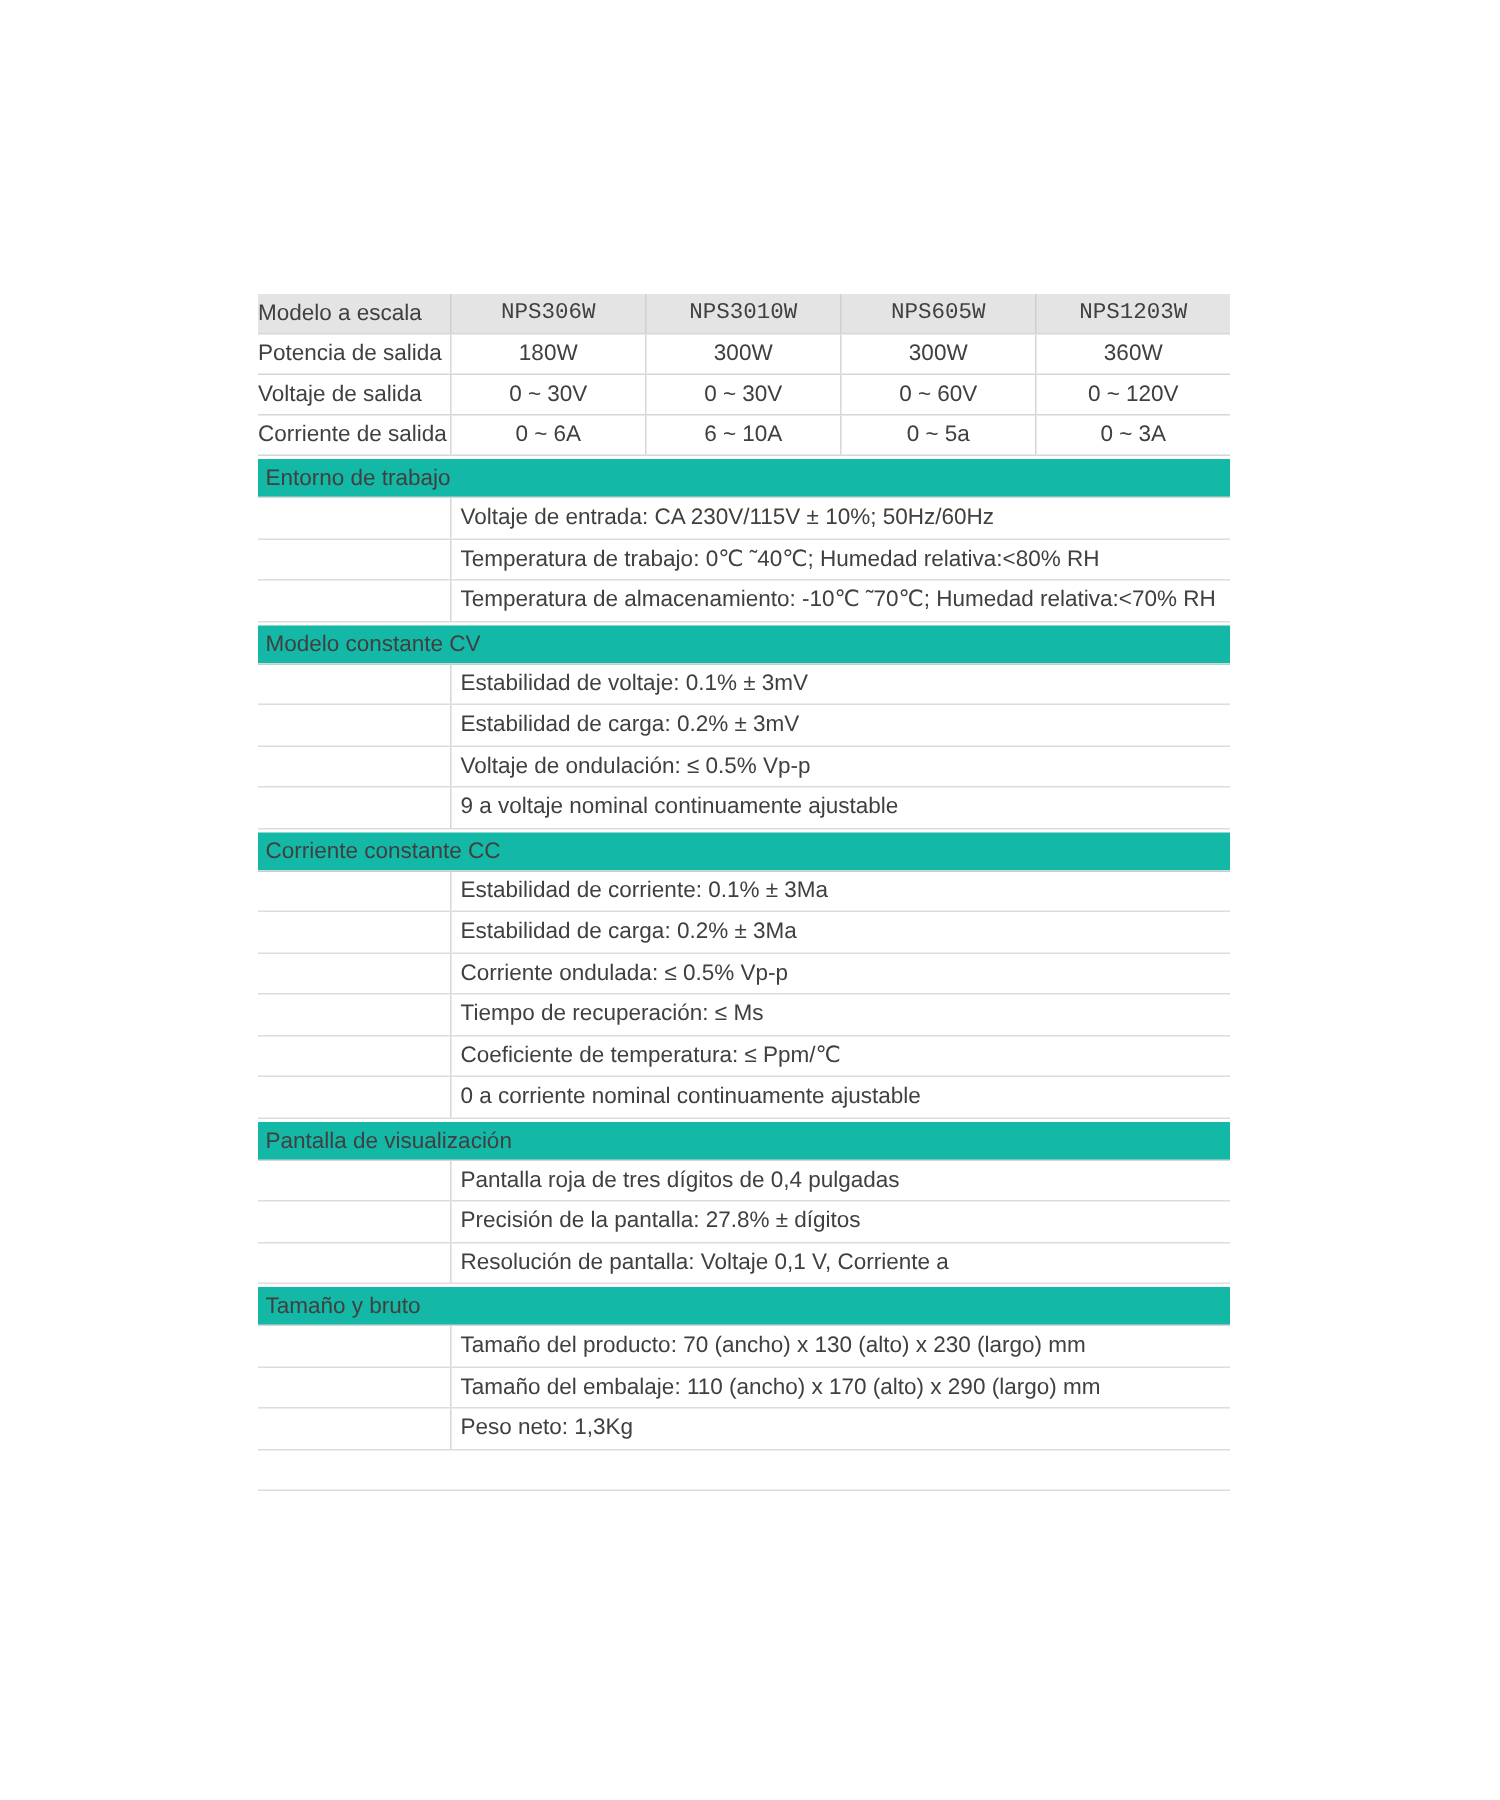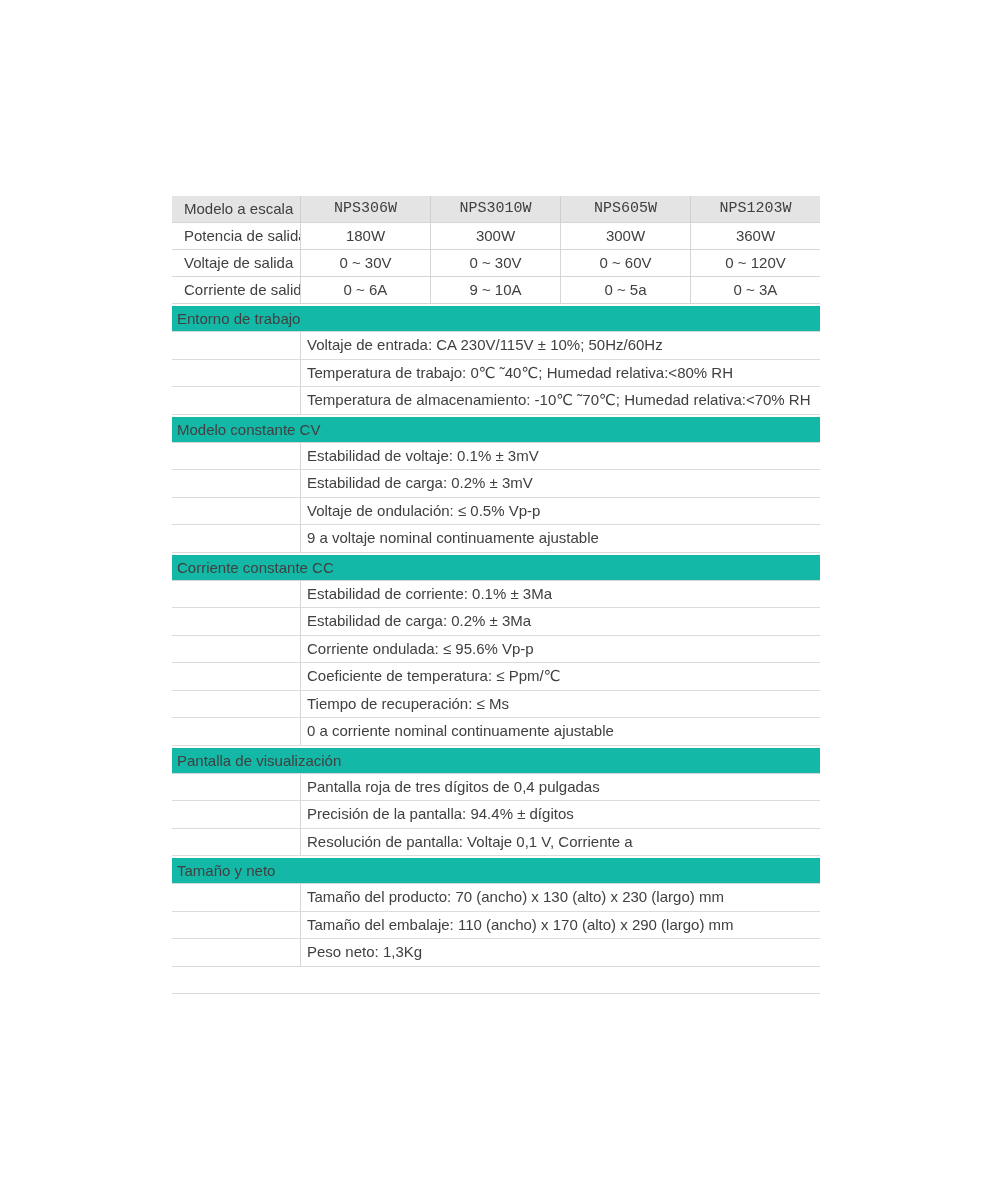--- a/index.html
+++ b/index.html
@@ -32,21 +32,21 @@
   }
   .cell {
     box-sizing: border-box;
     height: 26px;
     line-height: 26px;
     white-space: nowrap;
     overflow: hidden;
   }
   .cell.lbl {
     width: 128px;
-    padding-left: 12px;
+    padding-left: 0;
     text-align: left;
   }
   .cell.val {
     width: 130px;
     text-align: center;
     border-left: 1px solid #d6d6d6;
   }
   .t-row.head .cell { background: #e4e4e4; }
   .t-row.head .cell.val { border-left: 1px solid #cfcfcf; font-family: Liberation Mono, monospace; }
   
@@ -106,21 +106,21 @@
     <div class="t-row">
       <div class="cell lbl">Voltaje de salida</div>
       <div class="cell val">0 ~ 30V</div>
       <div class="cell val">0 ~ 30V</div>
       <div class="cell val">0 ~ 60V</div>
       <div class="cell val">0 ~ 120V</div>
     </div>
     <div class="t-row">
       <div class="cell lbl">Corriente de salida</div>
       <div class="cell val">0 ~ 6A</div>
-      <div class="cell val">9 ~ 10A</div>
+      <div class="cell val">6 ~ 10A</div>
       <div class="cell val">0 ~ 5a</div>
       <div class="cell val">0 ~ 3A</div>
     </div>
 
     <div class="band">Entorno de trabajo</div>
     <div class="d-row">
       <div class="empty"></div>
       <div class="content">Voltaje de entrada: CA 230V/115V ± 10%; 50Hz/60Hz</div>
     </div>
     <div class="d-row">
@@ -154,50 +154,50 @@
     <div class="d-row">
       <div class="empty"></div>
       <div class="content">Estabilidad de corriente: 0.1% ± 3Ma</div>
     </div>
     <div class="d-row">
       <div class="empty"></div>
       <div class="content">Estabilidad de carga: 0.2% ± 3Ma</div>
     </div>
     <div class="d-row">
       <div class="empty"></div>
-      <div class="content">Corriente ondulada: ≤ 95.6% Vp-p</div>
+      <div class="content">Corriente ondulada: ≤ 0.5% Vp-p</div>
+    </div>
+    <div class="d-row">
+      <div class="empty"></div>
+      <div class="content">Tiempo de recuperación: ≤ Ms</div>
     </div>
     <div class="d-row">
       <div class="empty"></div>
       <div class="content">Coeficiente de temperatura: ≤ Ppm/℃</div>
     </div>
     <div class="d-row">
       <div class="empty"></div>
-      <div class="content">Tiempo de recuperación: ≤ Ms</div>
-    </div>
-    <div class="d-row">
-      <div class="empty"></div>
       <div class="content">0 a corriente nominal continuamente ajustable</div>
     </div>
 
     <div class="band">Pantalla de visualización</div>
     <div class="d-row">
       <div class="empty"></div>
       <div class="content">Pantalla roja de tres dígitos de 0,4 pulgadas</div>
     </div>
     <div class="d-row">
       <div class="empty"></div>
-      <div class="content">Precisión de la pantalla: 94.4% ± dígitos</div>
+      <div class="content">Precisión de la pantalla: 27.8% ± dígitos</div>
     </div>
     <div class="d-row">
       <div class="empty"></div>
       <div class="content">Resolución de pantalla: Voltaje 0,1 V, Corriente a</div>
     </div>
 
-    <div class="band">Tamaño y neto</div>
+    <div class="band">Tamaño y bruto</div>
     <div class="d-row">
       <div class="empty"></div>
       <div class="content">Tamaño del producto: 70 (ancho) x 130 (alto) x 230 (largo) mm</div>
     </div>
     <div class="d-row">
       <div class="empty"></div>
       <div class="content">Tamaño del embalaje: 110 (ancho) x 170 (alto) x 290 (largo) mm</div>
     </div>
     <div class="d-row">
       <div class="empty"></div>

